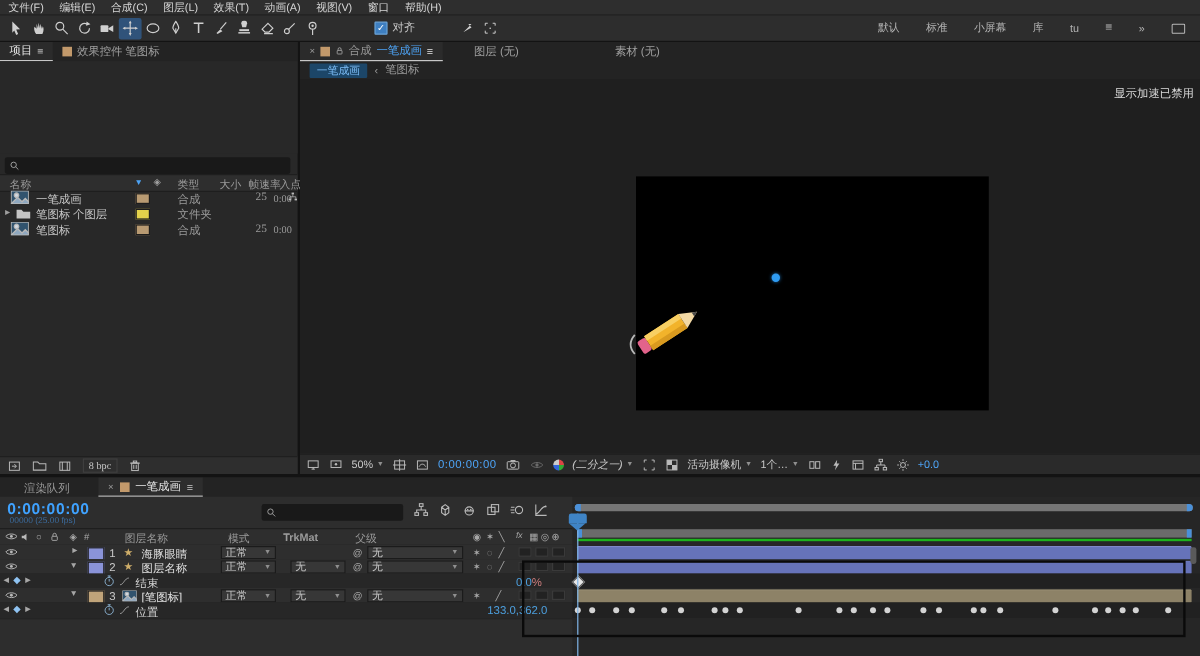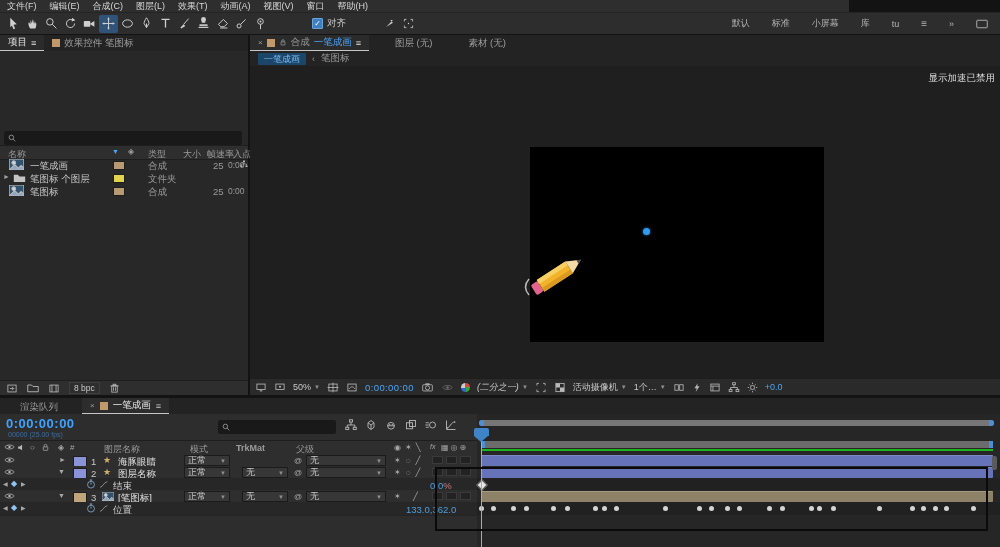--- a/index.html
+++ b/index.html
@@ -5,21 +5,21 @@
   html,body{margin:0;padding:0;background:#000;}
   .app{position:relative;width:1000px;height:547px;background:#131313;
        font-family:"Liberation Sans","DejaVu Sans",sans-serif;overflow:hidden;
        -webkit-font-smoothing:antialiased;}
   .ab{position:absolute;}
   .tx{font-size:9.5px;color:#c8c8c8;white-space:nowrap;}
   .dim{color:#9a9a9a;}
   .blue{color:#4da3f5;}
   .flex{display:flex;align-items:center;}
   
-  .menubar{left:0;top:0;width:849px;height:12px;background:#2e2e2e;display:flex;align-items:center;gap:13px;padding-left:7px;box-sizing:border-box;}
+  .menubar{left:0;top:0;width:1000px;height:12px;background:#2e2e2e;display:flex;align-items:center;gap:13px;padding-left:7px;box-sizing:border-box;}
   .menubar span{font-size:9px;color:#d6d6d6;white-space:nowrap;}
   .toolbar{left:0;top:12px;width:1000px;height:22px;background:#2d2d2d;border-top:1px solid #242424;display:flex;align-items:center;padding:0 4px;box-sizing:border-box;}
   .tool{width:19px;height:18px;display:inline-flex;align-items:center;justify-content:center;border-radius:2px;}
   .tool.active{background:#30537a;}
   .tool svg{stroke:#cfcfcf;fill:none;stroke-width:1.2;}
   .tool svg .f{fill:#cfcfcf;stroke:none;}
   .cb{width:9px;height:9px;background:#3e7fc1;border:1px solid #6ba3d6;border-radius:1px;color:#fff;font-size:8px;line-height:9px;text-align:center;display:inline-block;}
   .ws{margin-left:auto;display:flex;align-items:center;gap:22px;padding-right:8px;}
   .ws span{font-size:9px;color:#b4b4b4;}
   
@@ -170,21 +170,21 @@
       <span class="blue" style="font-size:10px;">≡</span>
       <span>»</span>
       <span class="mic">
           <svg width="12" height="10" viewBox="0 0 16 12">
             <rect x="1" y="1" width="14" height="10" rx="1"></rect>
           </svg>
         </span>
     </div>
   </div>
 
-  <div class="ab panel" style="left:0;top:35px;width:248px;height:360px;">
+  <div class="ab panel" style="left:0;top:35px;width:248px;height:360px;font-family:Liberation Serif, serif;">
     <div class="ptabs">
       <span class="ptab on">
         <span>项目</span>
         <span style="font-size:9px;">≡</span>
       </span>
       <span class="ptab">
         <span class="sq"></span>
         <span>效果控件 笔图标</span>
       </span>
     </div>
@@ -296,21 +296,21 @@
             <svg width="8" height="9" viewBox="0 0 16 16">
               <rect x="4" y="7" width="8" height="6" rx="1"></rect>
               <path d="M5.5 7 V5 a2.5 2.5 0 0 1 5 0 V7"></path>
             </svg>
           </span>
         <span class="dim">合成</span>
         <span class="blue">一笔成画</span>
         <span style="font-size:9px;">≡</span>
       </span>
       <span class="ptab" style="margin-left:18px;">图层 (无)</span>
-      <span class="ptab" style="margin-left:20px;">素材 (无)</span>
+      <span class="ptab" style="margin-left:64px;">素材 (无)</span>
     </div>
     <div class="flex" style="height:15px;background:#232323;gap:6px;padding-left:8px;">
       <span style="background:#1c4668;color:#7cbdf7;font-size:9px;padding:0 6px;height:12px;line-height:12px;border-radius:1px;">一笔成画</span>
       <span class="dim" style="font-size:9px;">‹</span>
       <span class="tx dim">笔图标</span>
     </div>
 
     <div class="ab" style="left:0;top:31px;width:750px;height:312px;background:#1f1f1f;">
       <span class="ab tx" style="right:5px;top:6px;color:#dcdcdc;">显示加速已禁用</span>
       <div class="ab" style="left:280px;top:81px;width:294px;height:195px;background:#000;">

